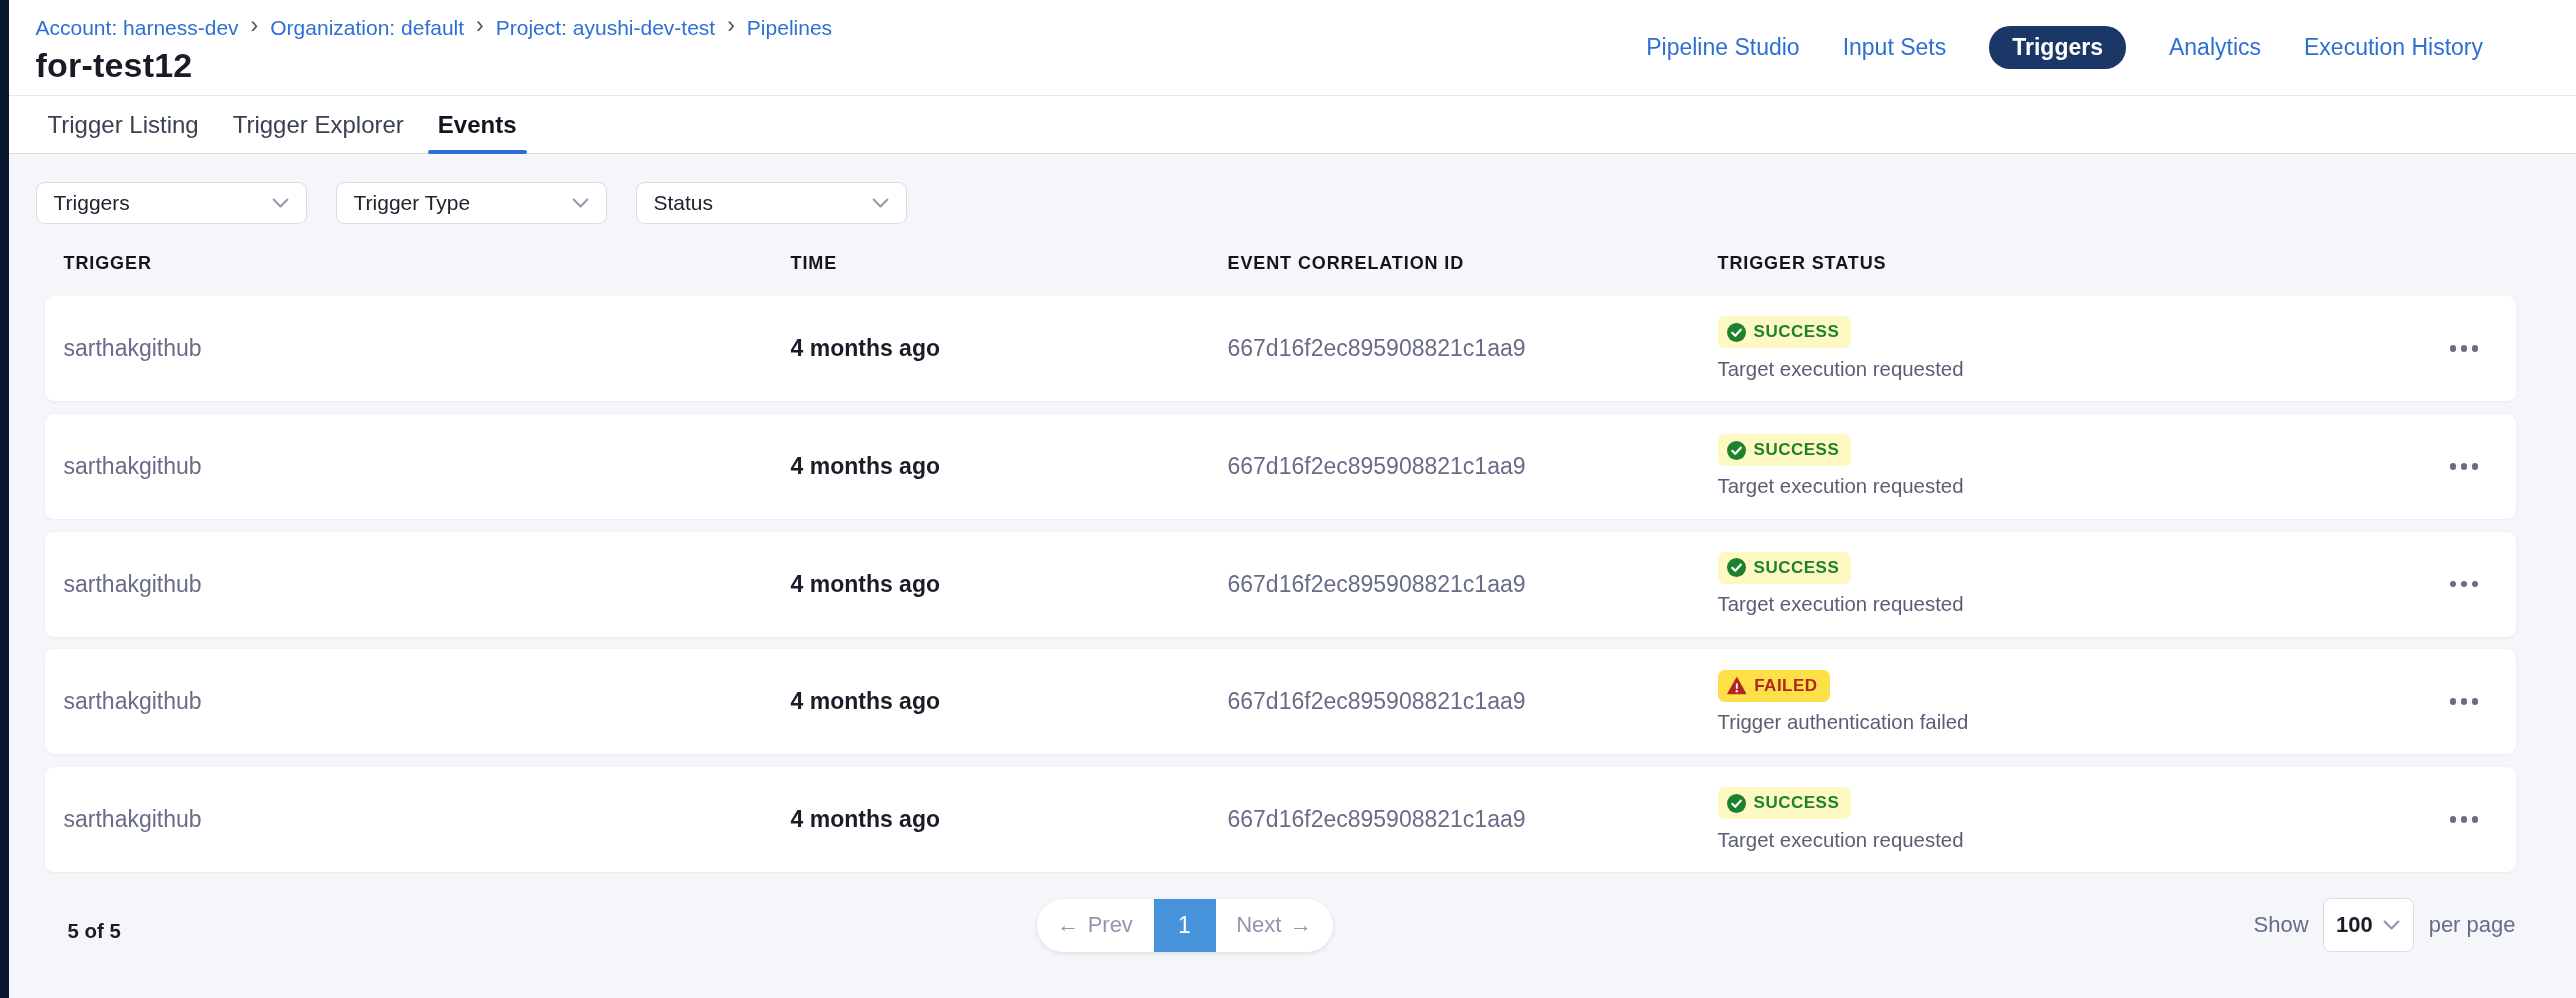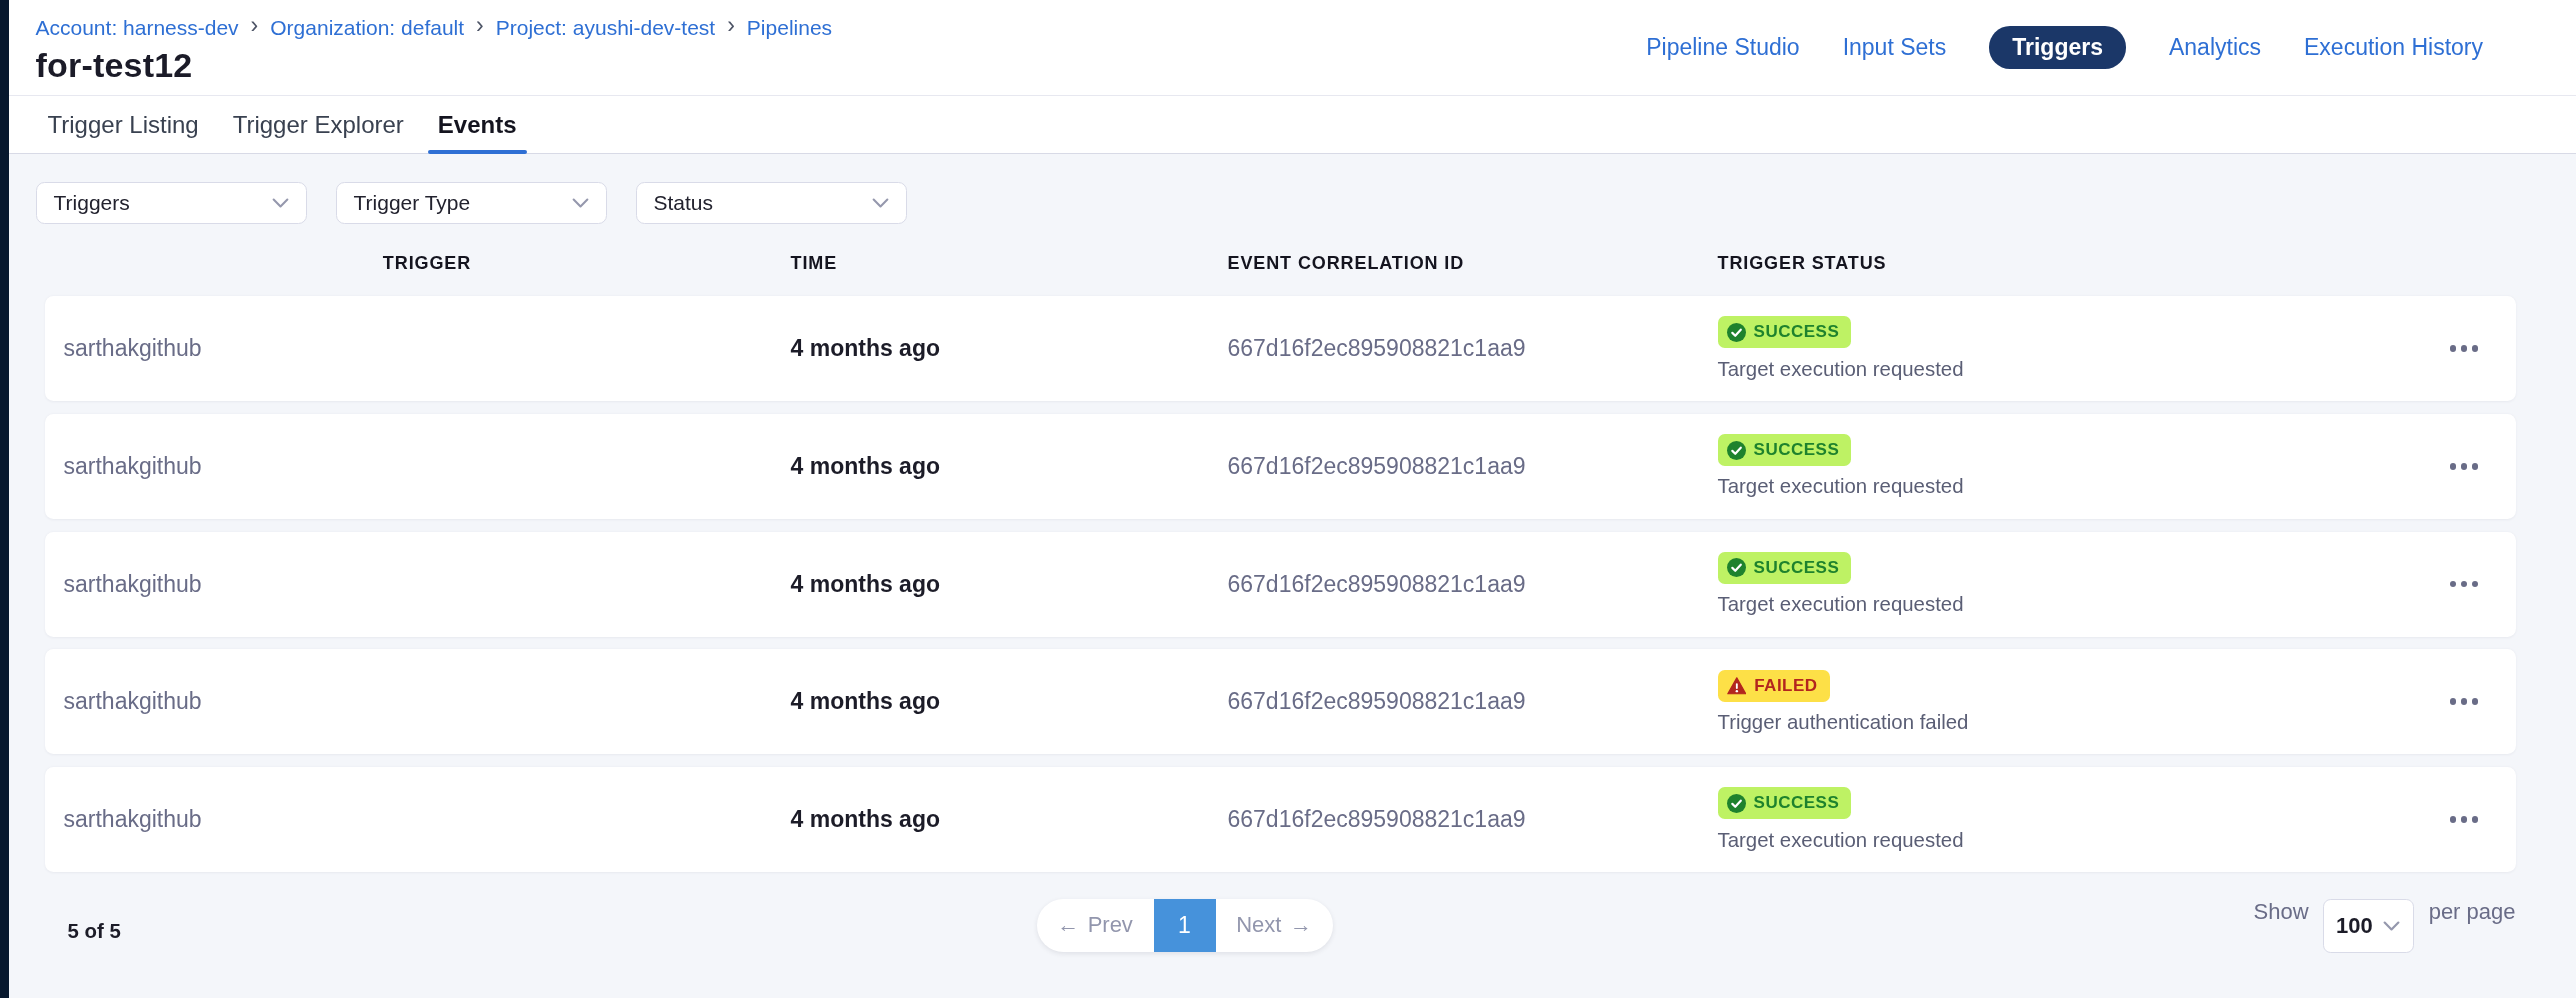--- a/index.html
+++ b/index.html
@@ -68,37 +68,37 @@
   .grid-cols {
     display: grid;
     grid-template-columns: 746px 437px 490px 732px 66px;
     align-items: center;
   }
   .table-head { margin: 29px 0 0 36px; width: 2471px; }
   .th {
     font-size: 18px; font-weight: 700; color: #14141f; letter-spacing: 0.9px;
     text-transform: uppercase;
   }
-  .th.first { padding-left: 19px; text-align: center; }
+  .th.first { padding-left: 19px; }
 
   .rows { margin: 22px 0 0 36px; width: 2471px; display: flex; flex-direction: column; gap: 12.8px; }
   .row-card {
     background: #ffffff; border-radius: 8.5px; height: 105px;
     box-shadow: 0 0.9px 2.6px rgba(40,41,61,0.06);
   }
   .cell-trigger { font-size: 23px; color: #696c87; padding-left: 19px; }
   .cell-time { font-size: 23px; font-weight: 700; color: #1c1c28; }
   .cell-id { font-size: 23px; color: #696c87; }
   .cell-status { display: flex; flex-direction: column; justify-content: center; gap: 9.4px; }
   .badge {
     display: inline-flex; align-items: center; gap: 7.7px; width: fit-content;
     border-radius: 6.8px; padding: 6px 12px 6px 9.4px;
     font-size: 17px; font-weight: 700; letter-spacing: 0.5px;
   }
-  .badge.success { background: #bef264; color: #1e822d; }
+  .badge.success { background: #fef9c3; color: #1e822d; }
   .badge.failed  { background: #fde047; color: #b3261e; }
   .status-caption { font-size: 20.4px; color: #5a5e75; }
   .menu-btn { display: flex; gap: 4.3px; cursor: pointer; padding: 8.5px 0; width: fit-content; }
   .menu-btn .dot { width: 6.8px; height: 6.8px; border-radius: 50%; background: #696c87; }
 
   
   .pagination-bar {
     margin: 26.4px 0 0 36px; width: 2471px; height: 53px;
     position: relative; display: flex; align-items: center;
   }
@@ -110,21 +110,21 @@
     display: flex; align-items: stretch;
   }
   .pager-btn {
     flex: 1; display: flex; align-items: center; justify-content: center; gap: 8.5px;
     color: #9296ad; font-size: 22px; cursor: pointer; white-space: nowrap;
   }
   .pager-page {
     width: 62px; background: #4692db; color: #ffffff; font-size: 23px;
     display: flex; align-items: center; justify-content: center; cursor: pointer;
   }
-  .page-size { position: absolute; right: 0; top: 0; height: 53px; display: flex; align-items: flex-start; gap: 14.5px; }
+  .page-size { position: absolute; right: 0; top: 0; height: 53px; display: flex; align-items: center; gap: 14.5px; }
   .ps-label { font-size: 22px; color: #696c87; }
   .ps-select {
     background: #ffffff; border: 0.9px solid #d9dbe8; border-radius: 7.7px; height: 54px;
     display: flex; align-items: center; gap: 9.4px; padding: 0 12px; cursor: pointer;
   }
   .ps-value { font-size: 22px; font-weight: 700; color: #1c1c28; }
 </style>
 </head>
 <body>
 

